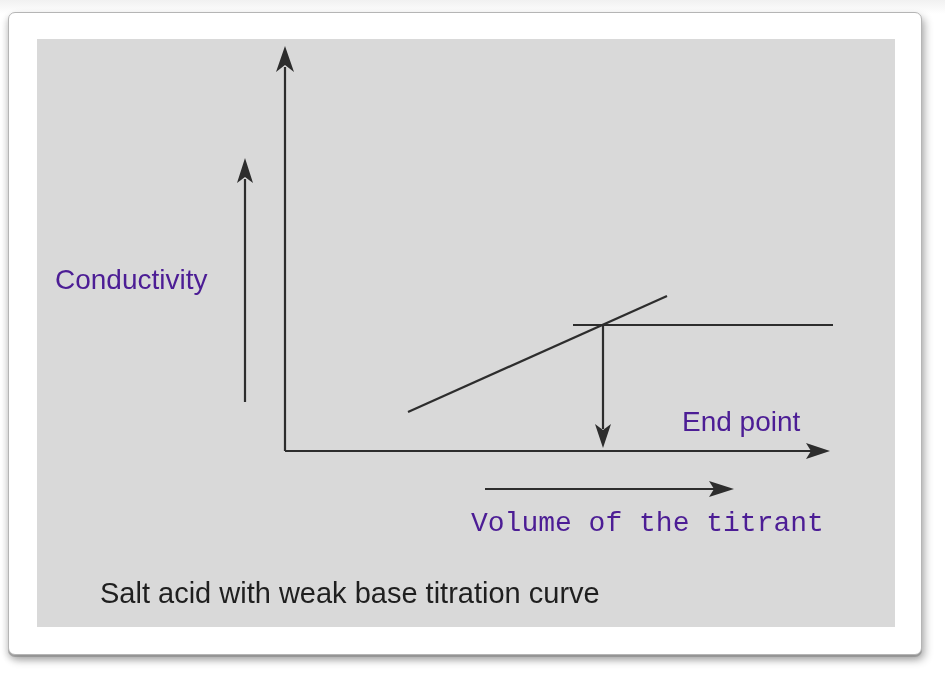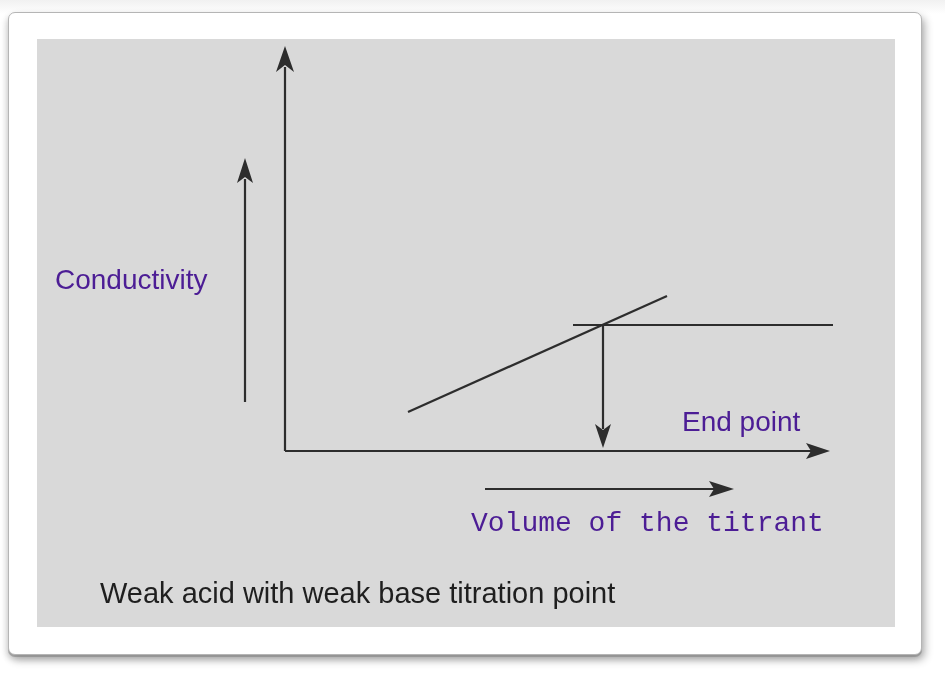--- a/index.html
+++ b/index.html
@@ -91,16 +91,16 @@
       <polygon points="697,450 672,442 677,450 672,458"></polygon>
     </svg>
 
     <div class="label" style="left:18px; top:223px;">Conductivity</div>
 
 
     <div class="label" style="left:613px; top:365px;margin-left:32px;">End point</div>
 
     <div class="label" style="left:434px; top:467px;font-family:Liberation Mono, monospace;">Volume of the titrant</div>
 
-    <div class="caption" style="left:63px; top:537px;">Weak acid with weak base titration point</div>
+    <div class="caption" style="left:63px; top:537px;">Salt acid with weak base titration curve</div>
 
   </div>
 </div>
 
 </body></html>

